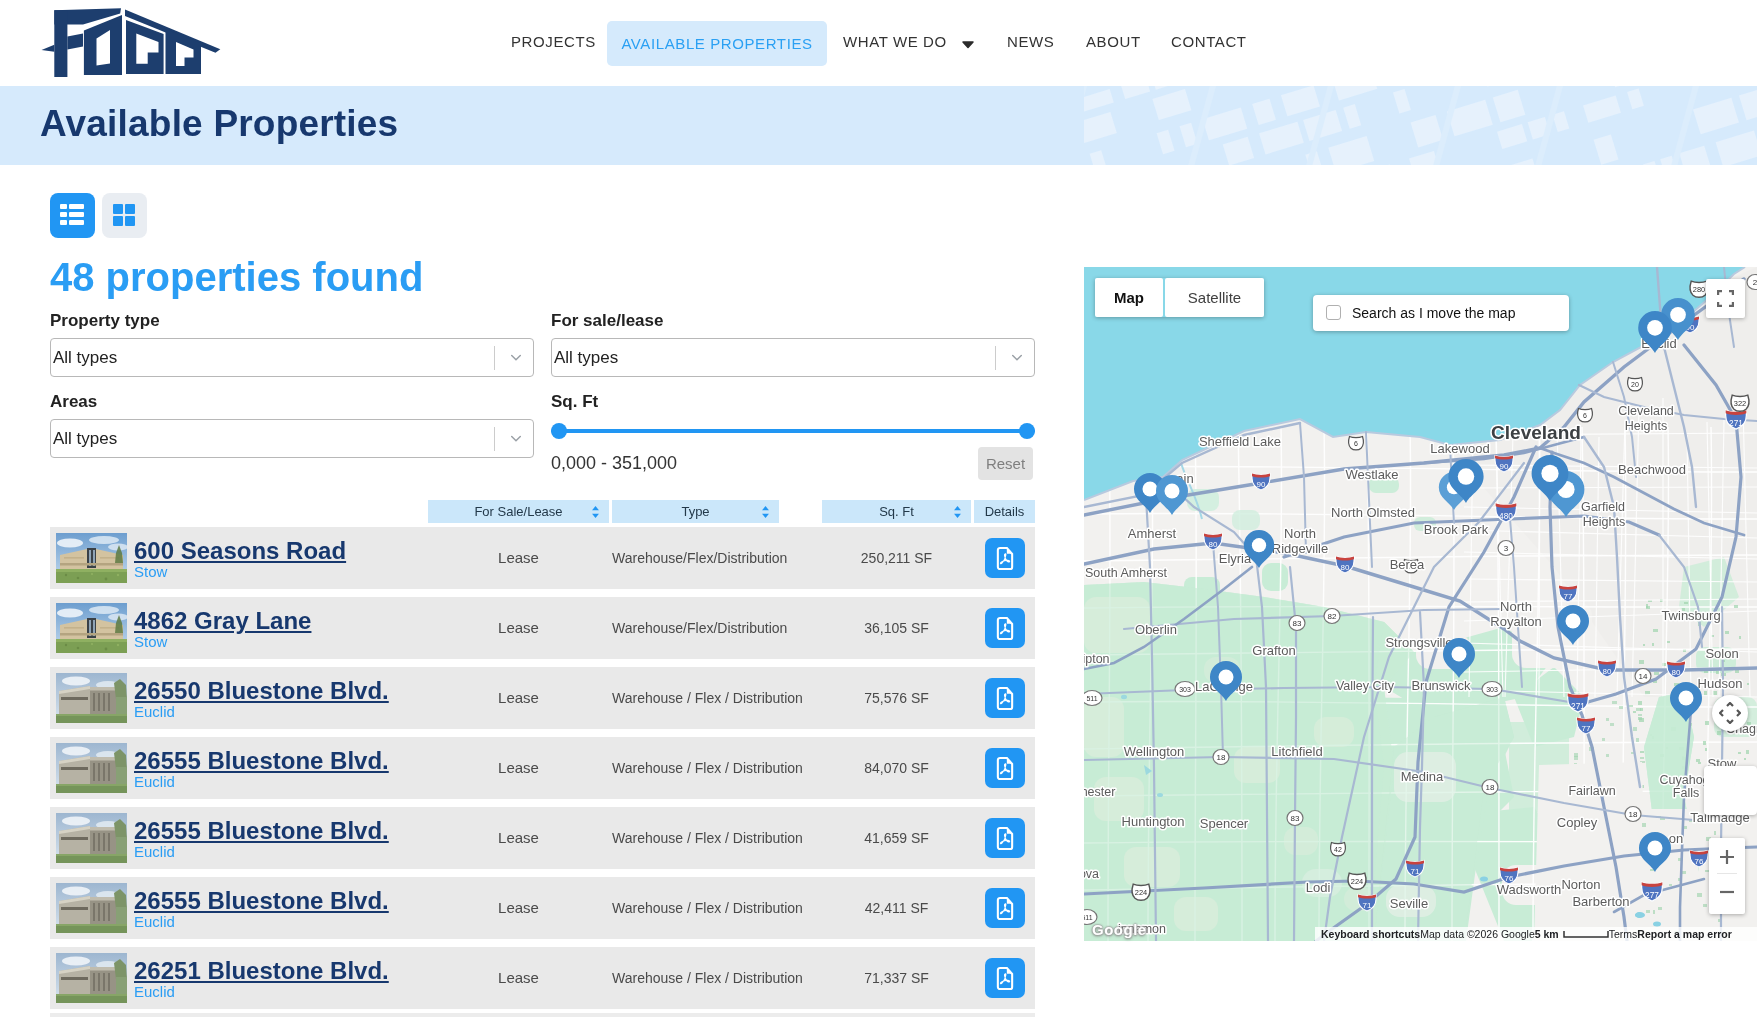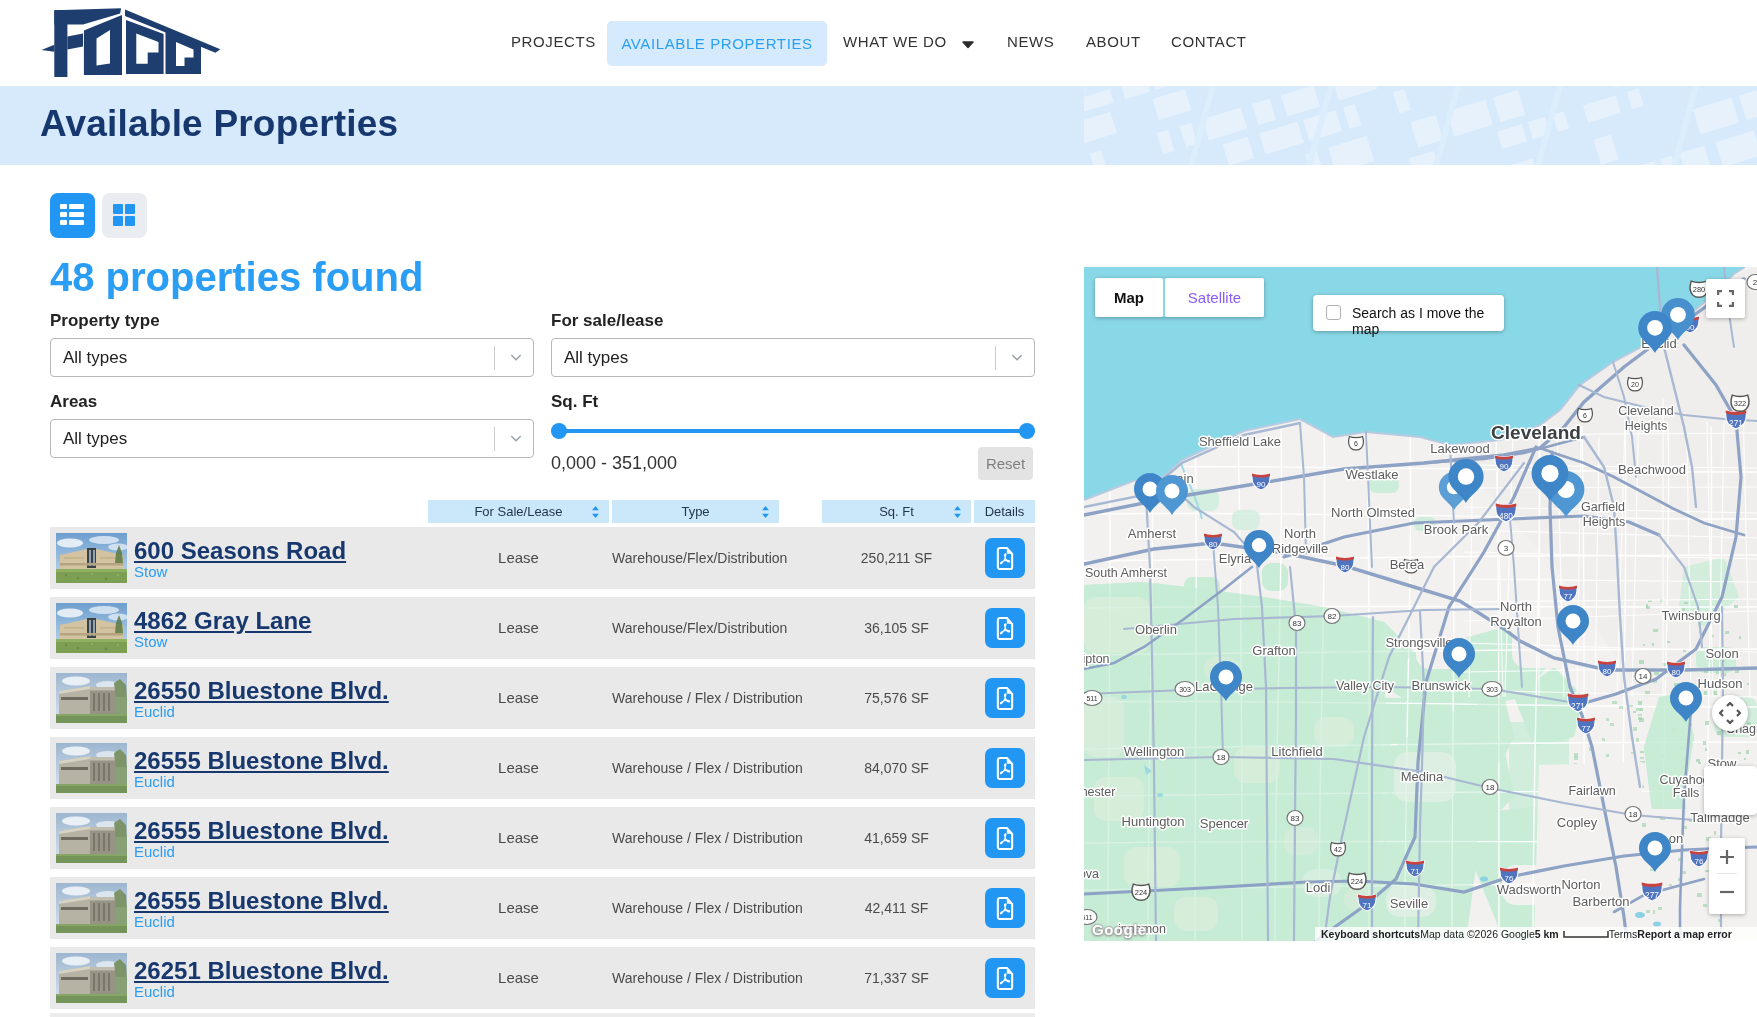--- a/index.html
+++ b/index.html
@@ -12,21 +12,21 @@
 .nav .act { position:absolute; left:607px; top:21px; width:220px; height:45px; background:#d5eafc; border-radius:5px; color:#2aa0f3; font-size:15px; letter-spacing:.6px; text-align:center; line-height:45px; text-decoration:none;}
 .btn-space { position:absolute; right:40px; top:21px; width:179px; height:45px; background:#1e9df2; color:#fff; font-size:14px; letter-spacing:1.2px; border-radius:6px; text-align:center; line-height:45px; }
 .banner { position:absolute; left:0; top:86px; width:1757px; height:79px; background:#d6eafc; overflow:hidden;}
 .banner h1 { position:absolute; left:40px; top:17px; font-size:37px; color:#17386e; font-weight:bold; letter-spacing:.2px;}
 .content { position:absolute; left:50px; top:165px; width:985px; }
 .toggle { position:absolute; top:28px; width:45px; height:45px; border-radius:8px; }
 .t1 { left:0; background:#2196f3; }
 .t2 { left:52px; background:#e9edf2; }
 .found { position:absolute; left:0; top:90px; font-size:40px; font-weight:bold; color:#2a9df4; }
 .flabel { position:absolute; font-size:17px; font-weight:bold; color:#222; }
-.fsel { position:absolute; width:484px; height:39px; border:1px solid #b8b8b8; border-radius:4px; background:#fff; font-size:17px; color:#222; line-height:37px; padding-left:12px;}
+.fsel { position:absolute; width:484px; height:39px; border:1px solid #b8b8b8; border-radius:4px; background:#fff; font-size:17px; color:#222; line-height:37px; padding-left:2px;}
 .fsel .sep { position:absolute; right:38px; top:7px; width:1px; height:24px; background:#ccc; }
 .fsel .chev { position:absolute; right:12px; top:14px; width:10px; height:10px; }
 .reset { position:absolute; left:928px; top:282px; width:55px; height:33px; background:#e3e3e3; border-radius:4px; color:#7f7f7f; font-size:15px; text-align:center; line-height:33px;}
 .range-txt { position:absolute; left:501px; top:288px; font-size:18px; color:#333; }
 .thead { position:absolute; left:0; top:335px; width:985px; height:23px; }
 .thead div { position:absolute; top:0; height:23px; background:#cbe7fa; color:#23394a; font-size:13px; text-align:center; line-height:23px; }
 .row { position:absolute; left:0; width:985px; height:62px; background:#e9e9e9; }
 .thumb { position:absolute; left:6px; top:6px; width:71px; height:50px; }
 .addr { position:absolute; left:84px; top:10px; font-size:24px; font-weight:bold; color:#17386e; text-decoration:underline; }
 .city { position:absolute; left:84px; top:36px; font-size:15px; color:#2a9df4; }
@@ -1092,23 +1092,23 @@
         <path d="M0,0 C-5,-9 -16,-12.5 -16,-24 A16,16 0 1 1 16,-24 C16,-12.5 5,-9 0,0 Z" fill="#3e86c7"></path>
         <circle cx="0" cy="-24" r="7.5" fill="#fff"></circle>
       </g>
 <g transform="translate(571,605) scale(1.0)">
         <path d="M0,0 C-5,-9 -16,-12.5 -16,-24 A16,16 0 1 1 16,-24 C16,-12.5 5,-9 0,0 Z" fill="#3e86c7"></path>
         <circle cx="0" cy="-24" r="7.5" fill="#fff"></circle>
       </g>
 </svg>
 <div style="position:absolute;left:11px;top:11px;height:39px;display:flex;box-shadow:0 1px 4px rgba(0,0,0,.3);border-radius:2px;">
   <div style="width:68px;background:#fff;border-radius:2px;font-size:15px;font-weight:bold;color:#111;text-align:center;line-height:39px;">Map</div>
-  <div style="width:99px;background:#fff;margin-left:2px;border-radius:2px;font-size:15px;color:#8b5cf6;text-align:center;line-height:39px;">Satellite</div>
+  <div style="width:99px;background:#fff;margin-left:2px;border-radius:2px;font-size:15px;color:#404040;text-align:center;line-height:39px;">Satellite</div>
 </div>
-<div style="position:absolute;left:229px;top:28px;width:191px;height:36px;background:#fff;border-radius:4px;box-shadow:0 1px 4px rgba(0,0,0,.3);">
+<div style="position:absolute;left:229px;top:28px;width:256px;height:36px;background:#fff;border-radius:4px;box-shadow:0 1px 4px rgba(0,0,0,.3);">
   <div style="position:absolute;left:13px;top:10px;width:15px;height:15px;border:1.5px solid #b0b0b0;border-radius:3px;"></div>
   <div style="position:absolute;left:39px;top:10px;font-size:14px;color:#111;">Search as I move the map</div>
 </div>
 <div style="position:absolute;left:622px;top:12px;width:39px;height:39px;background:#fff;border-radius:2px;box-shadow:0 1px 4px rgba(0,0,0,.3);">
   <svg width="17" height="17" viewBox="0 0 17 17" style="margin:11px;">
         <path d="M1,5 V1 H5 M12,1 H16 V5 M16,12 V16 H12 M5,16 H1 V12" stroke="#666" stroke-width="2.4" fill="none"></path>
       </svg>
 </div>
 <div style="position:absolute;left:628px;top:428px;width:36px;height:36px;background:#fff;border-radius:50%;box-shadow:0 1px 4px rgba(0,0,0,.3);">
   <svg width="22" height="22" viewBox="0 0 22 22" style="margin:7px;">

